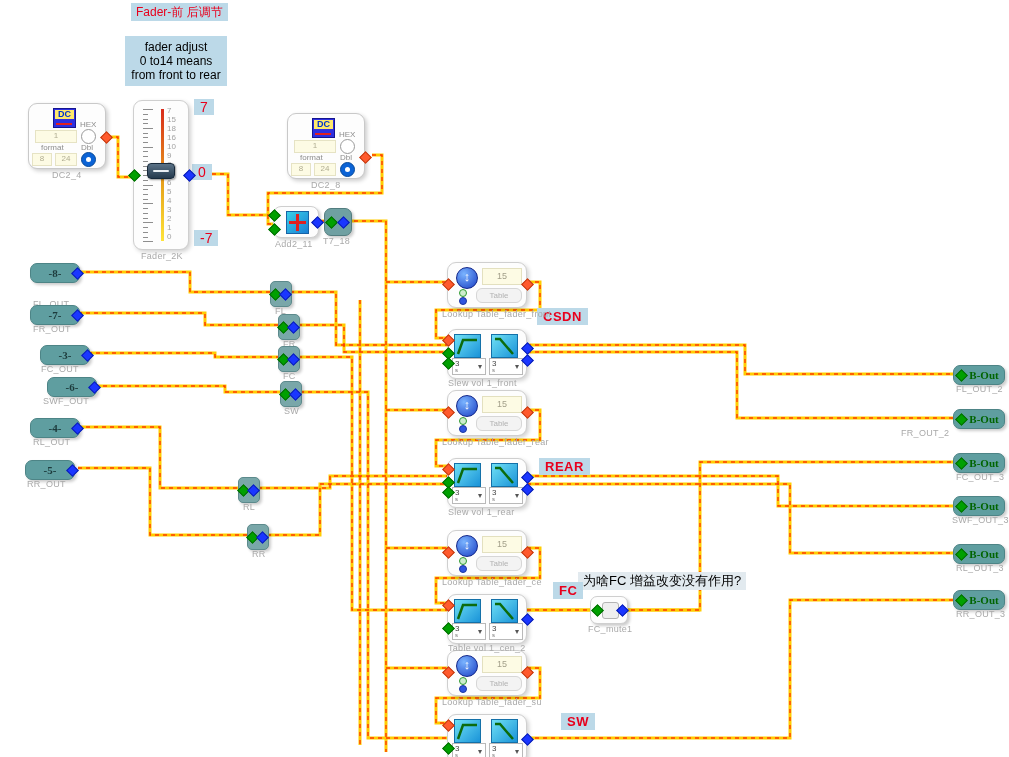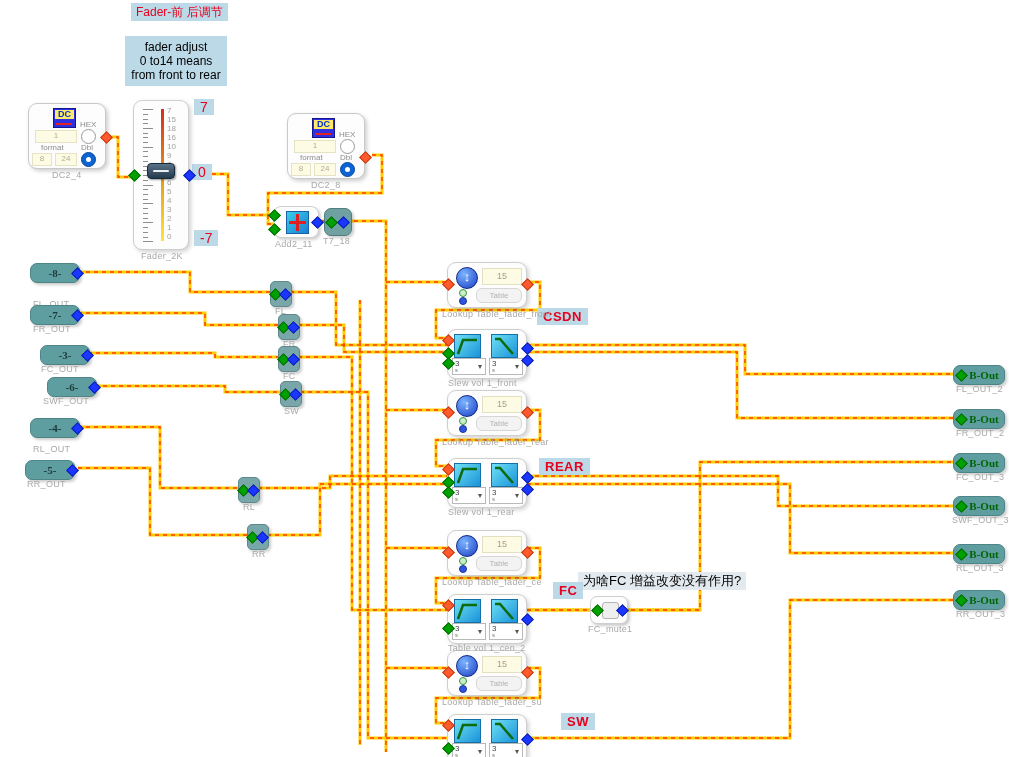--- a/index.html
+++ b/index.html
@@ -372,21 +372,21 @@
   <div class="pill in" style="left:47px;top:377px;width:48px;">
     <span>-6-</span>
     <span class="dot" style="left:42px;top:5px;"></span>
   </div>
   <div class="blk-label" style="left:43px;top:396px;">SWF_OUT</div>
 
   <div class="pill in" style="left:30px;top:418px;width:48px;">
     <span>-4-</span>
     <span class="dot" style="left:42px;top:5px;"></span>
   </div>
-  <div class="blk-label" style="left:33px;top:437px;margin-top:7px;">RL_OUT</div>
+  <div class="blk-label" style="left:33px;top:437px;">RL_OUT</div>
 
   <div class="pill in" style="left:25px;top:460px;width:48px;">
     <span>-5-</span>
     <span class="dot" style="left:42px;top:5px;"></span>
   </div>
   <div class="blk-label" style="left:27px;top:479px;">RR_OUT</div>
 
   <div class="smnode" style="left:270px;top:281px;">
     <span class="dot g" style="left:0px;top:8px;"></span>
     <span class="dot" style="left:10px;top:8px;"></span>
@@ -588,21 +588,21 @@
   <div class="pill" style="left:953px;top:365px;width:50px;">
     <span class="dot g" style="left:3px;top:5px;"></span>
     <span style="margin-left:10px;">B-Out</span>
   </div>
   <div class="blk-label" style="left:956px;top:384px;">FL_OUT_2</div>
 
   <div class="pill" style="left:953px;top:409px;width:50px;">
     <span class="dot g" style="left:3px;top:5px;"></span>
     <span style="margin-left:10px;">B-Out</span>
   </div>
-  <div class="blk-label" style="left:956px;top:428px;">FR_OUT_2</div>
+  <div class="blk-label" style="left:901px;top:428px;">FR_OUT_2</div>
 
   <div class="pill" style="left:953px;top:453px;width:50px;">
     <span class="dot g" style="left:3px;top:5px;"></span>
     <span style="margin-left:10px;">B-Out</span>
   </div>
   <div class="blk-label" style="left:956px;top:472px;">FC_OUT_3</div>
 
   <div class="pill" style="left:953px;top:496px;width:50px;">
     <span class="dot g" style="left:3px;top:5px;"></span>
     <span style="margin-left:10px;">B-Out</span>

